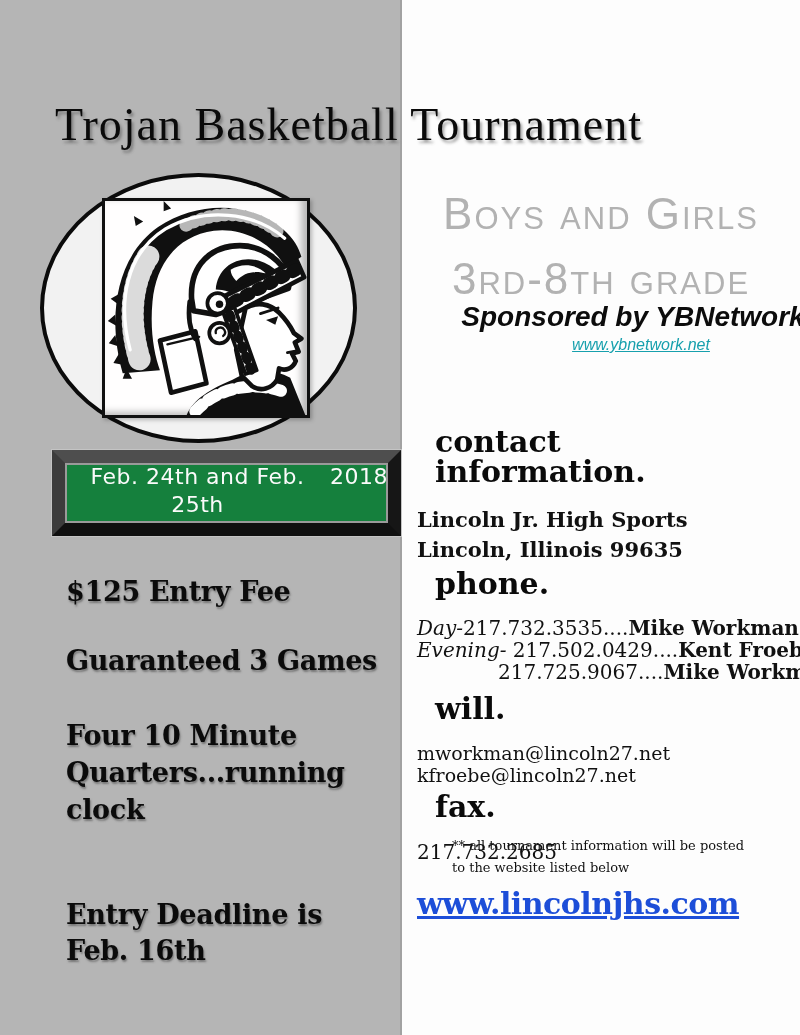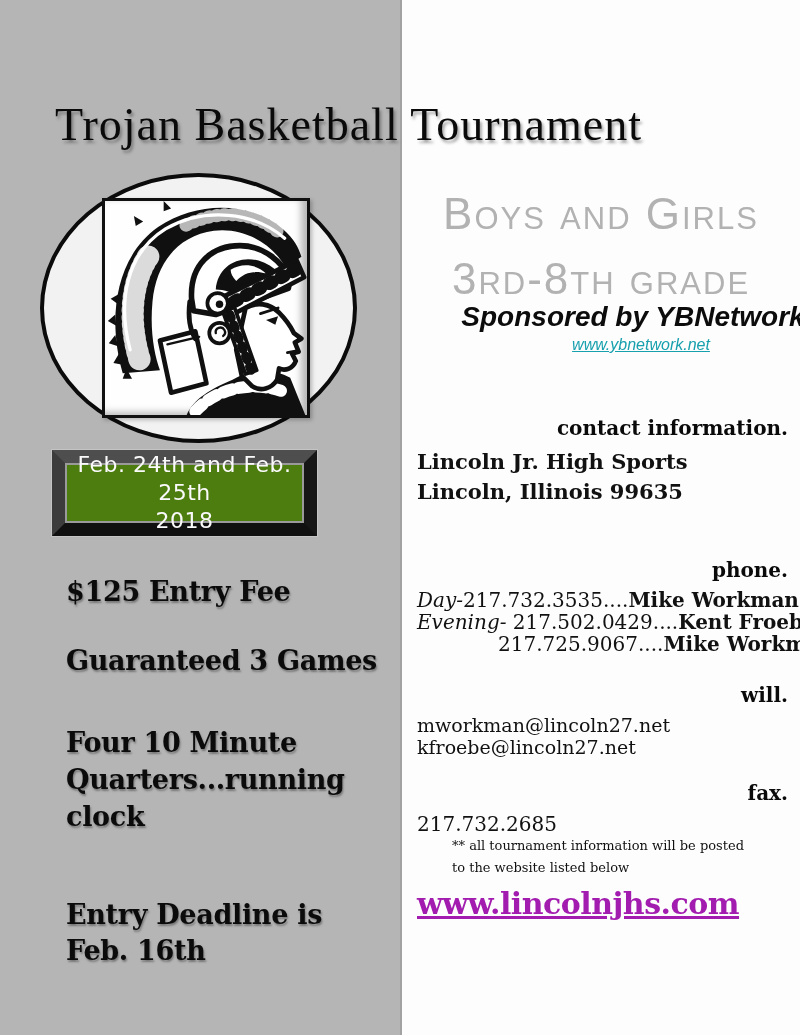--- a/index.html
+++ b/index.html
@@ -15,59 +15,59 @@
             white-space:nowrap;text-shadow:2px 3px 3px rgba(60,60,60,.45);margin-left:6px;}
 
   
   .ellipse{position:absolute;left:40px;top:173px;width:317px;height:270px;border-radius:50%;
            background:#f2f2f2;border:4px solid #0b0b0b;box-sizing:border-box;}
   .logo-box{position:absolute;left:102px;top:198px;width:208px;height:220px;background:#fffefe;
             border:3px solid #101010;box-sizing:border-box;
             box-shadow:inset -6px -3px 7px rgba(0,0,0,.28), 2px 2px 4px rgba(0,0,0,.25);}
   .logo-box svg{width:100%;height:100%;display:block;}
 
-  .plaque{position:absolute;left:52px;top:450px;width:265px;height:86px;box-sizing:border-box;
-          background:#4d7c0f;border:13px solid;border-color:#4e4e4e #161616 #101010 #3c3c3c;
+  .plaque{position:absolute;left:52px;top:450px;width:349px;height:86px;box-sizing:border-box;
+          background:#15803d;border:13px solid;border-color:#4e4e4e #161616 #101010 #3c3c3c;
           box-shadow:inset 0 0 0 2px #9a9a9a, 0 0 0 1px #c4c4c4;
-          display:flex;flex-direction:column;justify-content:center;text-align:center;}
+          display:flex;flex-direction:row;justify-content:center;text-align:center;}
   .plaque div{color:#fafafa;font-family:"DejaVu Sans",sans-serif;font-size:22px;line-height:28px;
               letter-spacing:.5px;}
 
   .fact{position:absolute;left:66px;font-family:"DejaVu Serif",serif;font-weight:bold;
         font-size:27px;line-height:37px;color:#0b0b0b;letter-spacing:-.3px;
         white-space:pre-line;text-shadow:1px 2px 2px rgba(70,70,70,.55);}
-  .fact1{top:573px;} .fact2{top:642px;} .fact3{top:717px;margin-top:7px;}
+  .fact1{top:573px;} .fact2{top:642px;} .fact3{top:717px;}
   .deadline{top:897px;line-height:36px;}
 
   
   .audience{position:absolute;left:402px;width:398px;text-align:center;
             font-family:"Liberation Sans",sans-serif;font-variant:small-caps;
             font-size:44px;line-height:1;color:#b2b2b2;letter-spacing:2px;white-space:nowrap;}
   .aud1{top:192px;} .aud2{top:257px;}
   .sponsored{position:absolute;left:402px;width:462px;top:301px;text-align:center;
              font-family:"Liberation Sans",sans-serif;font-style:italic;font-weight:bold;
              font-size:28px;color:#0c0c0c;white-space:nowrap;}
   .sponsor-link{position:absolute;left:402px;width:398px;top:336px;text-align:center;
                 font-family:"Liberation Sans",sans-serif;font-style:italic;font-size:16px;
                 color:#17a0ad;padding-left:40px;}
   .sponsor-link a{color:#17a0ad;text-decoration:underline;}
 
   .rblock{position:absolute;left:417px;width:375px;font-family:"DejaVu Serif",serif;color:#111;}
-  .rblock h3{margin:4px;font-size:20px;line-height:30px;font-weight:bold;color:#0a0a0a;text-align:right;}
+  .rblock h3{margin:18px;font-size:30px;line-height:30px;font-weight:bold;color:#0a0a0a;}
   .contact{top:409px;} .contact .line{font-size:21px;line-height:30px;font-weight:bold;}
   .phone{top:551px;} .phone .pline{font-size:20px;line-height:22px;white-space:nowrap;}
   .phone .pline .pfx{font-style:italic;}
   .phone .pline .nm{font-weight:bold;}
   .phone .indent{padding-left:81px;}
   .email{top:676px;} .email .line{font-size:19px;line-height:22px;}
   .fax{top:774px;} .fax .line{font-size:20px;line-height:24px;}
   .note{top:835px;font-size:13px;line-height:22px;white-space:pre-line;margin-left:35px;}
   .website{top:886px;font-family:"DejaVu Serif",serif;font-weight:bold;font-size:30px;
            letter-spacing:-.5px;color:#050505;text-decoration:underline;}
-  .website a{color:#a21caf;text-decoration:underline;}
+  .website a{color:#1d4ed8;text-decoration:underline;}
 </style>
 </head>
 <body>
 
 <div class="page">
 
   <div class="left-col"></div>
 
   <div class="subtitle">Trojan Basketball Tournament</div>
 

